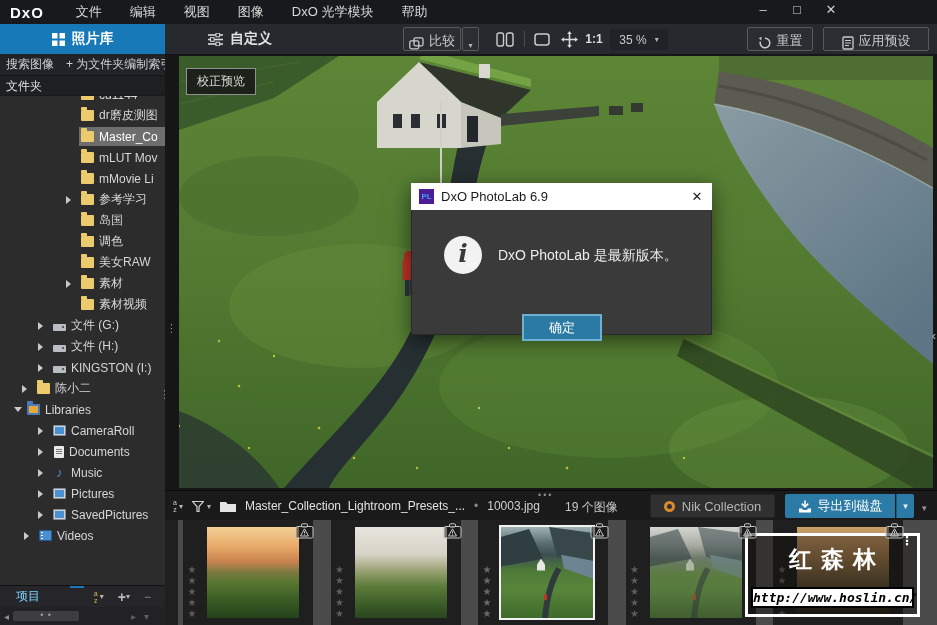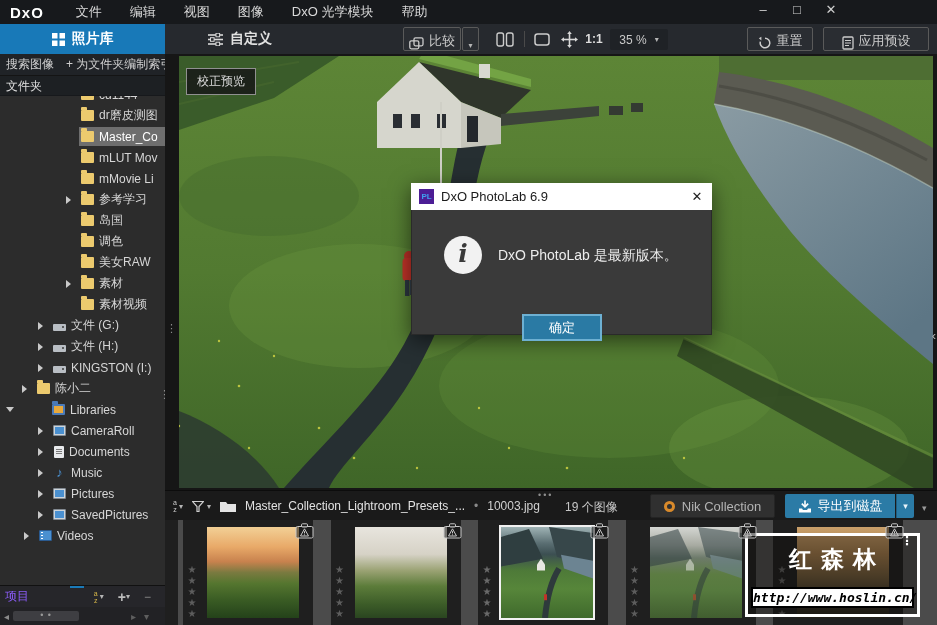--- a/index.html
+++ b/index.html
@@ -50,21 +50,21 @@
   .ic.doc{background:#e8eaec;width:10px;height:12px;margin-left:3px}
   .ic.doc::before{content:"";position:absolute;left:2px;top:3px;width:6px;height:1px;background:#7a7a7a;box-shadow:0 2px 0 #7a7a7a,0 4px 0 #7a7a7a}
   .ic.music{background:none;color:#4a90d0;font-size:13px;line-height:11px;text-align:center}
   .ic.video{background:#4a90d0;border:1px solid #2a5a90}
   .ic.video::before{content:"";position:absolute;left:1px;top:1px;width:2px;height:7px;background:repeating-linear-gradient(#fff 0 1px,transparent 1px 3px)}
   #tree-scroll-dots{position:absolute;left:159px;top:338px;color:#8f8f8f;font-size:11px;line-height:5px;z-index:4}
 
   
   #projects-bar{position:absolute;left:0;top:585px;width:165px;height:22px;background:#26262a;border-top:1px solid #111;display:flex;align-items:center;font-size:12px}
   #projects-tick{position:absolute;left:70px;top:0;width:14px;height:2px;background:#1a7ab8}
-  #projects-label{padding-left:5px;color:#8b5cf6;flex:1}
+  #projects-label{padding-left:16px;color:#7dd3fc;flex:1}
   .pb-btn{color:#bdbdbd;margin-right:14px;display:flex;align-items:center;font-size:12px}
   .az{display:inline-block;font-size:7px;line-height:7px;text-align:center;margin-right:2px;color:#d8b84a}
   #h-scrollbar{position:absolute;left:0;top:607px;width:165px;height:18px;background:#222225;display:flex;align-items:center}
   #h-arrow-left{color:#8a8a8a;font-size:10px;padding:0 4px}
   #h-thumb{width:66px;height:10px;background:#3e3e42;border-radius:2px;color:#9a9a9a;font-size:9px;line-height:9px;text-align:center;letter-spacing:1px}
   #h-arrow-right{color:#5e5e5e;font-size:10px;margin-left:52px}
   #h-arrow-down{color:#5e5e5e;font-size:10px;margin-left:8px}
 
   
   #main{position:absolute;left:165px;top:54px;width:772px;height:436px;background:#161616}
@@ -336,21 +336,21 @@
             <span>KINGSTON (I:)</span>
           </span>
         </div>
         <div class="tree-row" style="padding-left: 22px;">
           <span class="t-arrow"></span>
           <span class="t-main">
             <span class="ic folder"></span>
             <span>陈小二</span>
           </span>
         </div>
-        <div class="tree-row" style="padding-left: 6px; gap: 33px;">
+        <div class="tree-row" style="padding-left: 14px;">
           <span class="t-arrow down"></span>
           <span class="t-main">
             <span class="ic lib"></span>
             <span>Libraries</span>
           </span>
         </div>
         <div class="tree-row" style="padding-left: 38px;">
           <span class="t-arrow"></span>
           <span class="t-main">
             <span class="ic monitor"></span>

